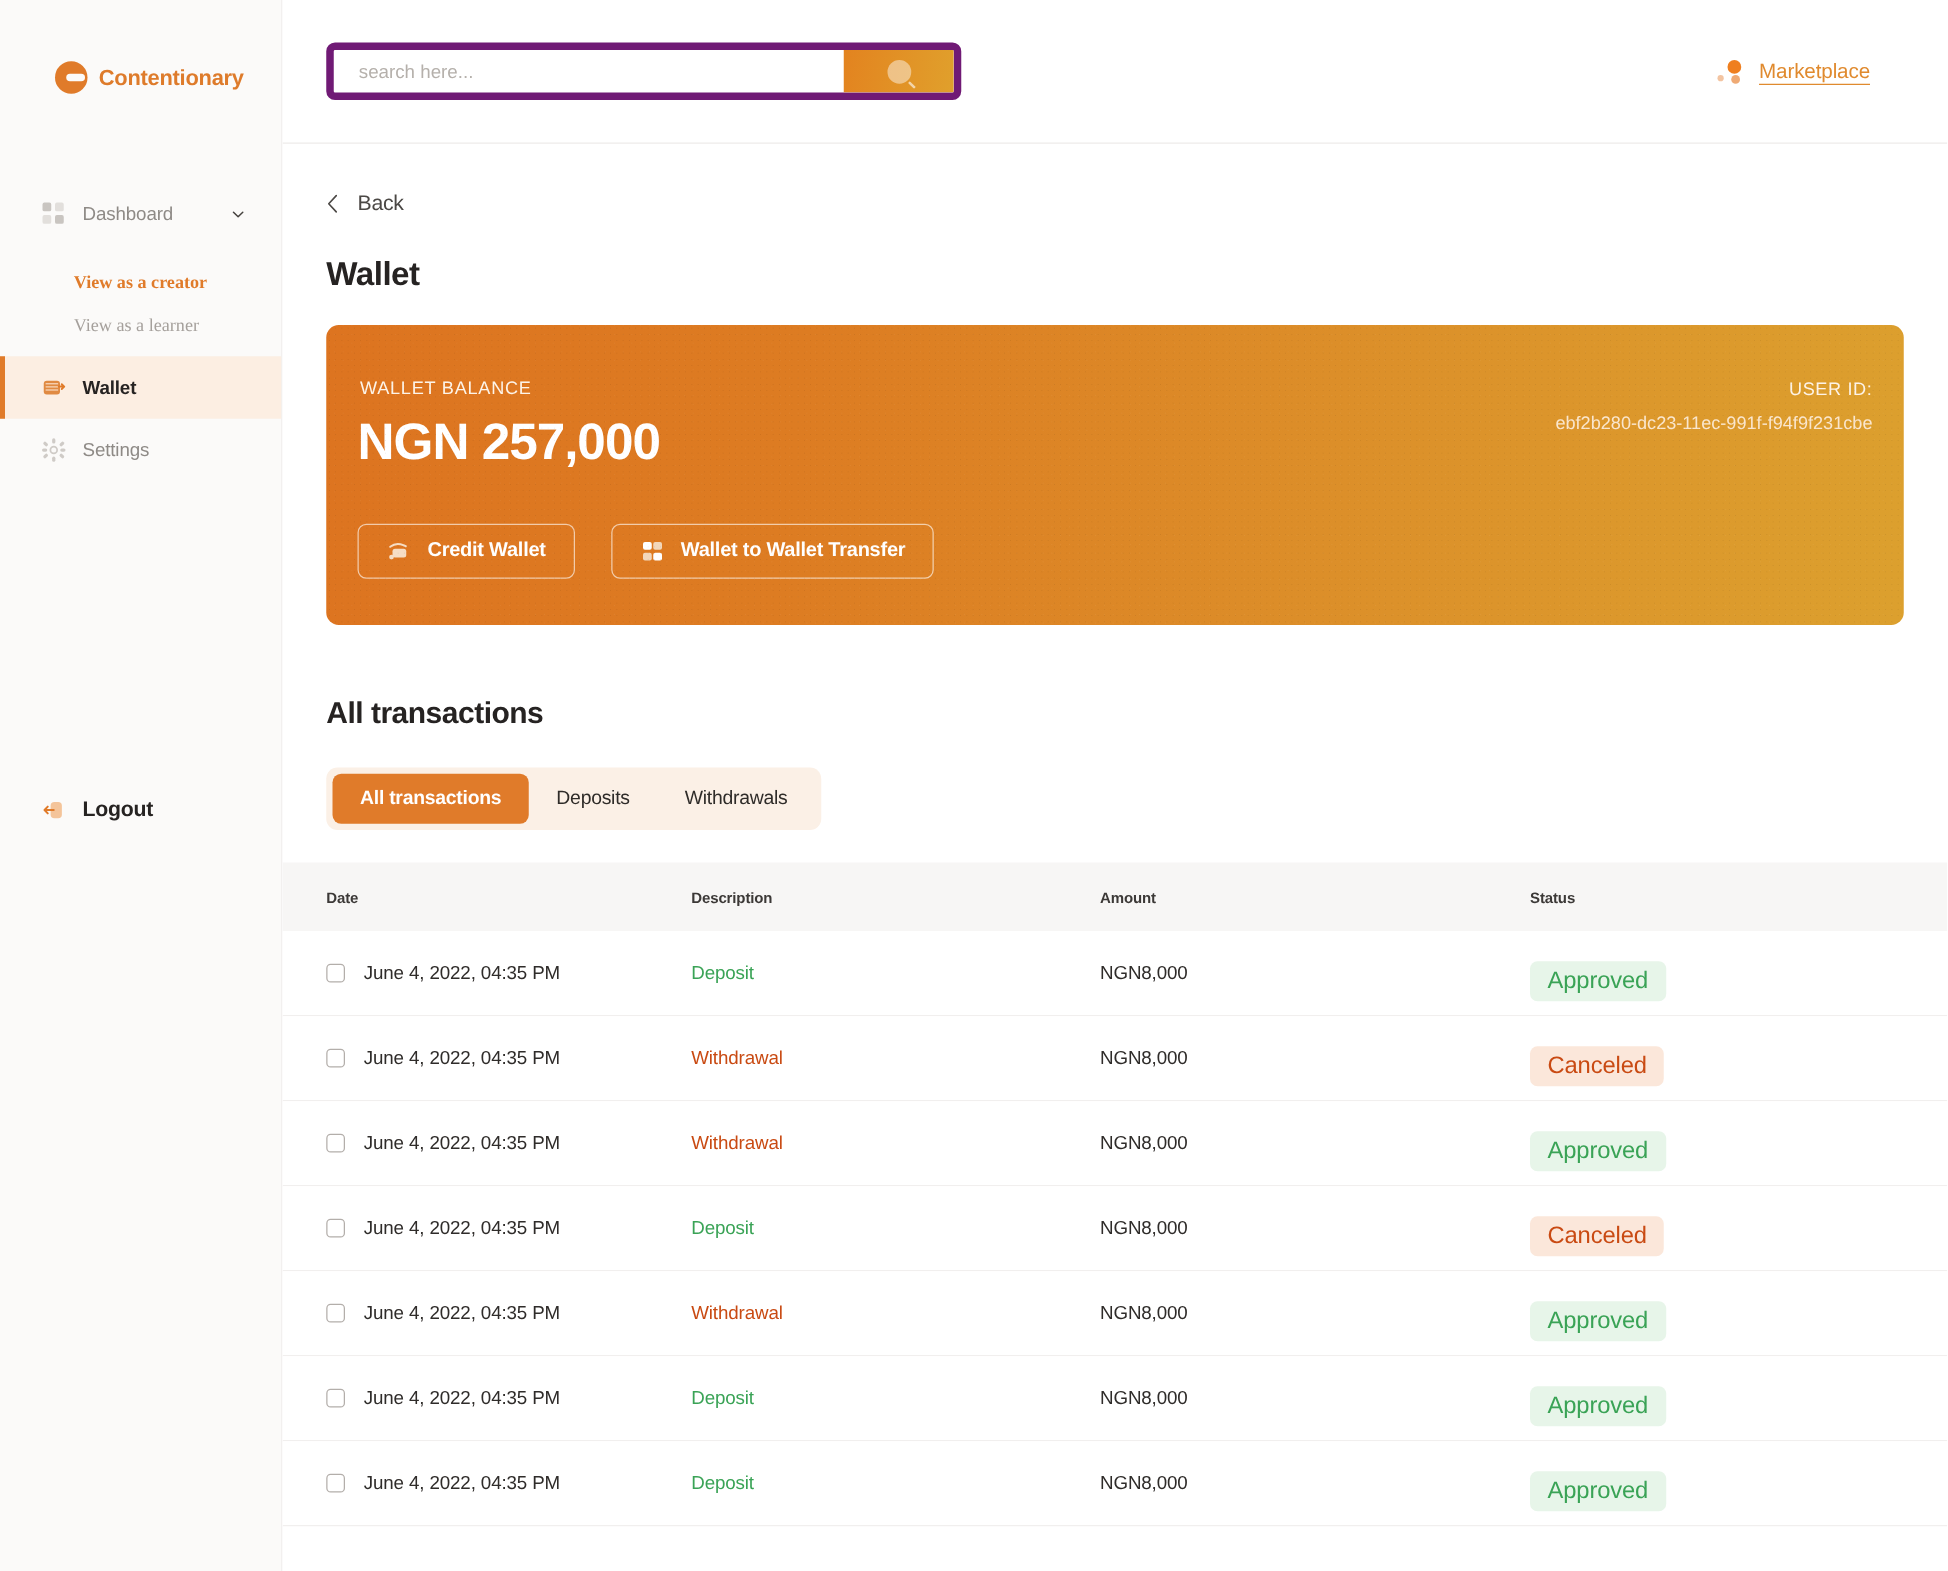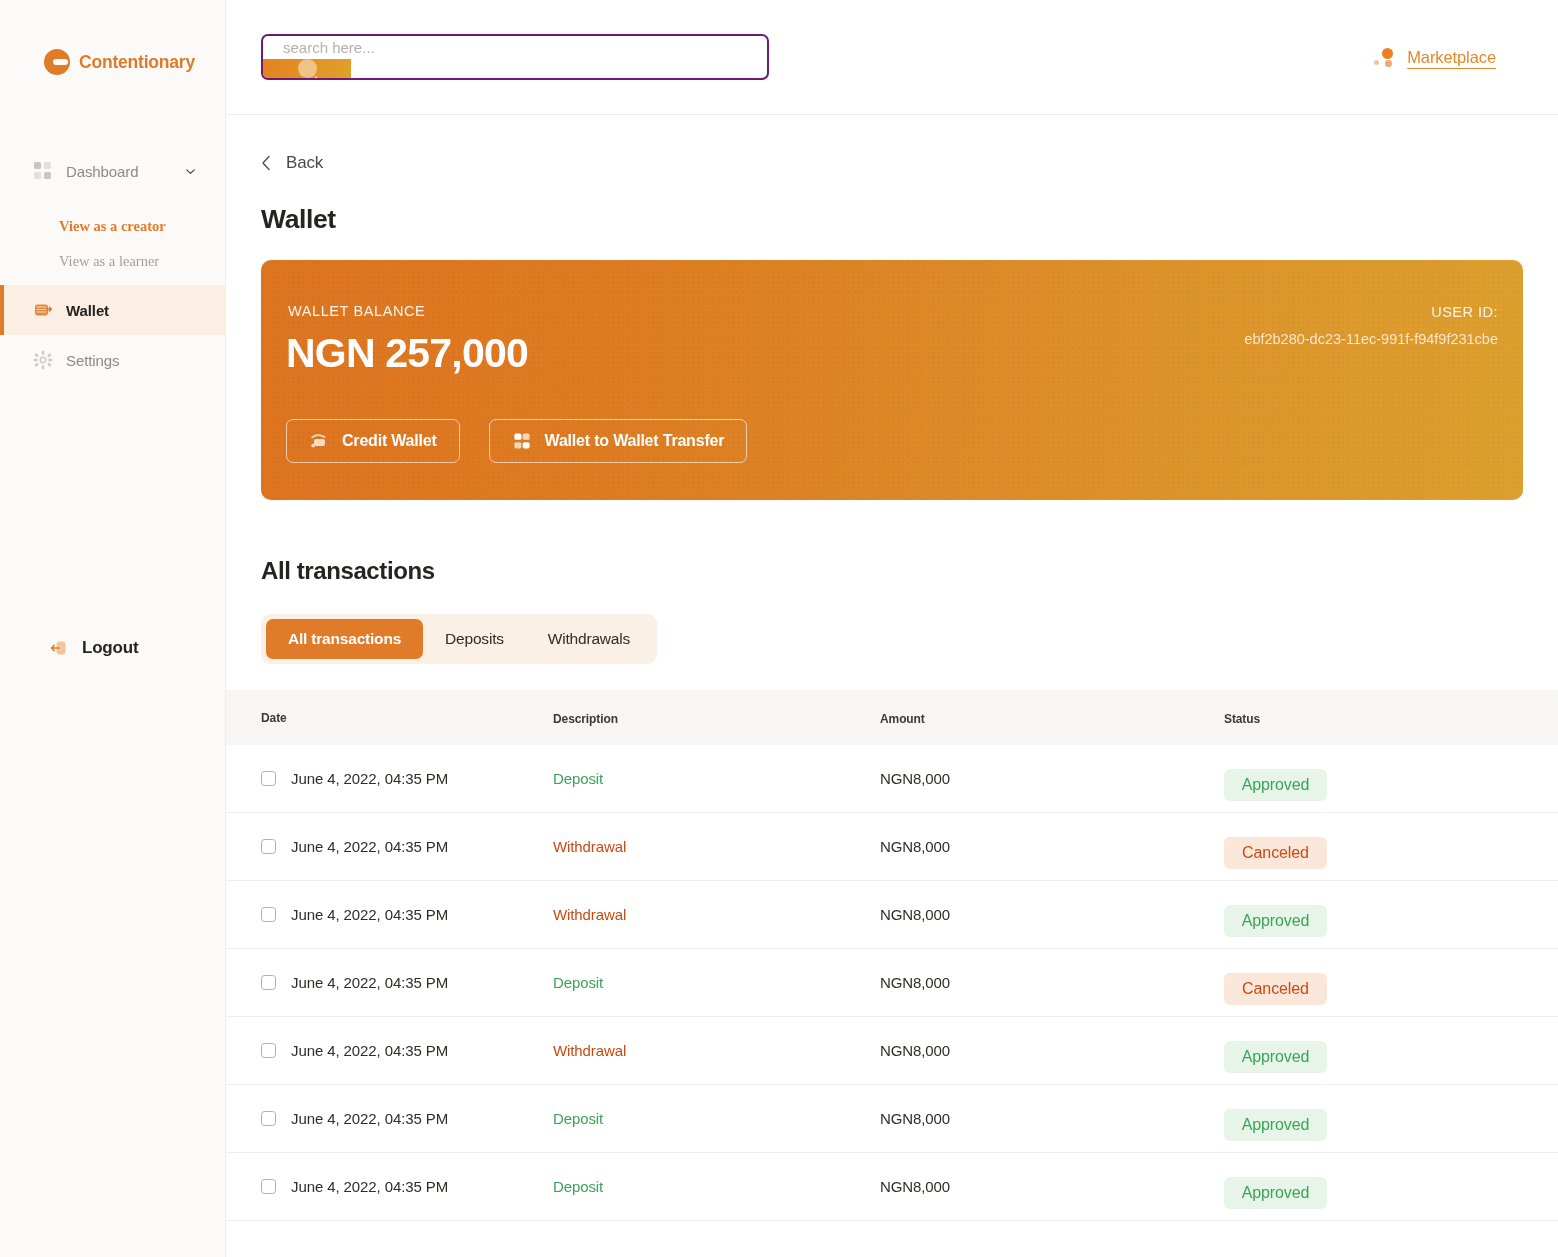--- a/index.html
+++ b/index.html
@@ -108,21 +108,21 @@
   }
   .subnav-item.creator { color: #e07b2a; font-weight: 600; }
   .subnav-item.learner { color: #a5a09c; }
 
   .logout {
     position: absolute;
     left: 0; top: 638px;
     display: flex;
     align-items: center;
     gap: 13px;
-    padding-left: 49px;
+    padding-left: 33px;
     cursor: pointer;
   }
   .logout .label {
     font-size: 17px;
     color: #262322;
     font-weight: 600;
     letter-spacing: -0.2px;
   }
 
   
@@ -142,23 +142,22 @@
     align-items: center;
     position: relative;
   }
   .search-wrap {
     display: flex;
     margin-left: 35px;
     width: 508px;
     height: 46px;
     border-radius: 7px;
     overflow: hidden;
-    border: 2px solid #701a75;
+    border: 6px solid #701a75;
     background: #fff;
-    flex-direction: column;
   }
   .search-input {
     flex: 1 1 auto;
     border: 0;
     outline: none;
     padding: 0 20px;
     font-size: 15px;
     font-family: "Liberation Sans", sans-serif;
     color: #3b3734;
     background: transparent;
@@ -443,21 +442,21 @@
   .amt-txt { font-size: 15px; color: #2f2c2a; letter-spacing: -0.1px; }
 
   .badge {
     display: inline-flex;
     align-items: center;
     justify-content: center;
     height: 32px;
     min-width: 103px;
     padding: 0 14px;
     border-radius: 6px;
-    font-size: 16px;
+    font-size: 19px;
     letter-spacing: -0.1px;
     margin-top: 12px;
   }
   .badge-approved { background: #e7f5e9; color: #3aa356; }
   .badge-canceled { background: #fbe7da; color: #c94a12; }
 </style>
 </head>
 <body>
 
 <div class="app">

